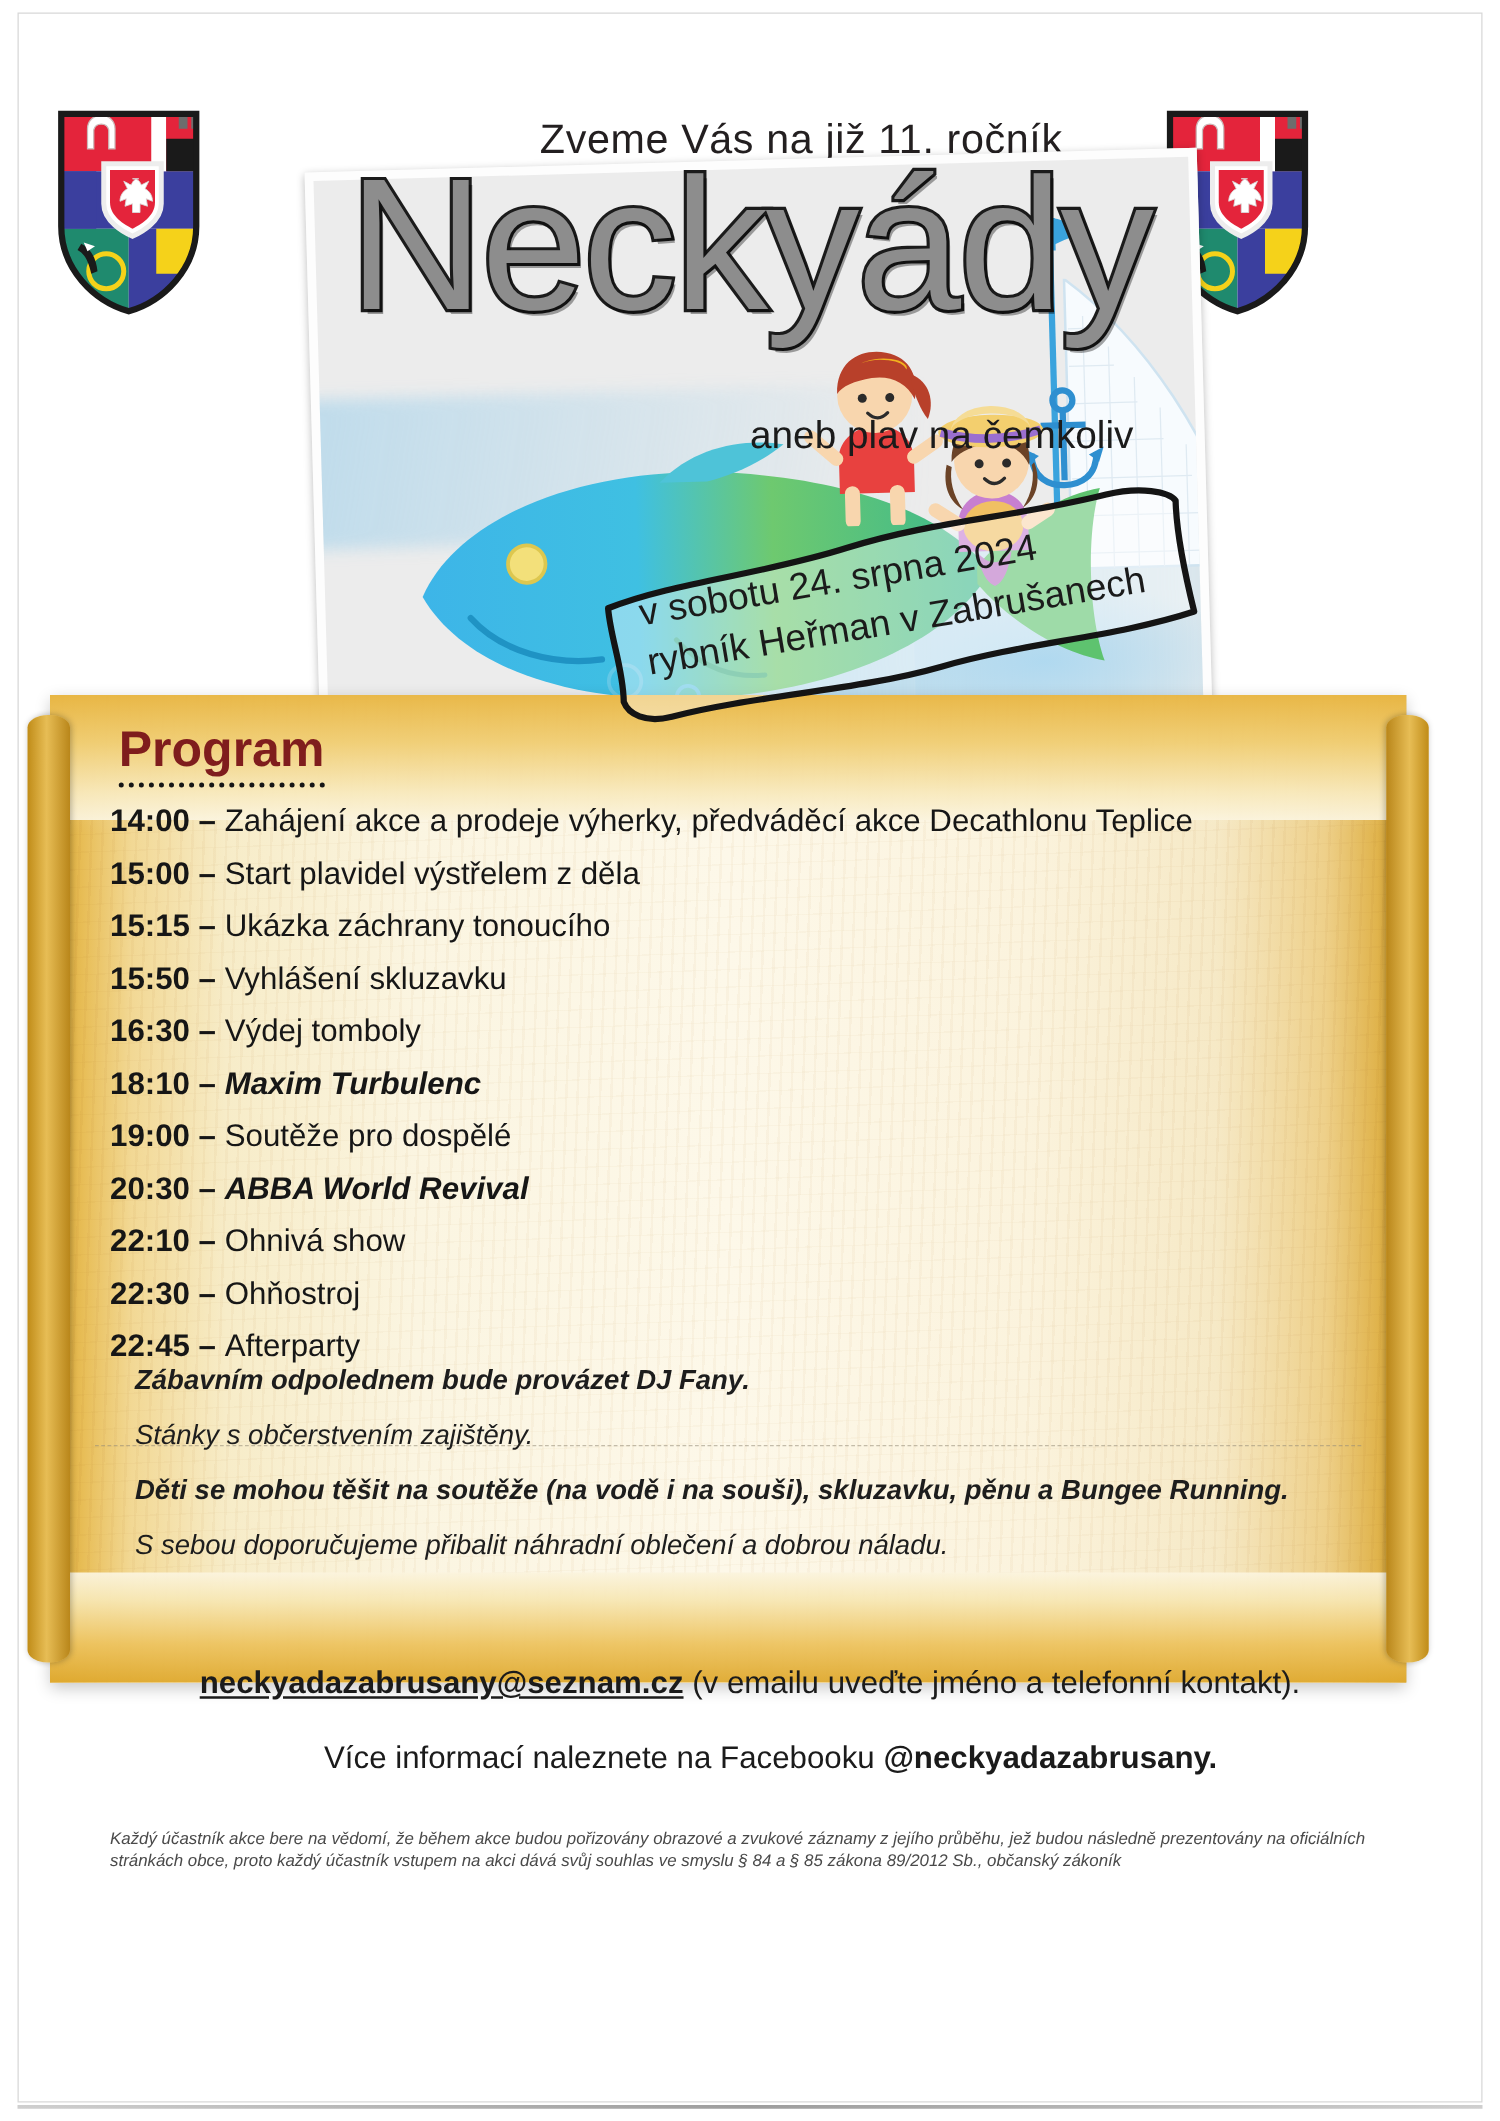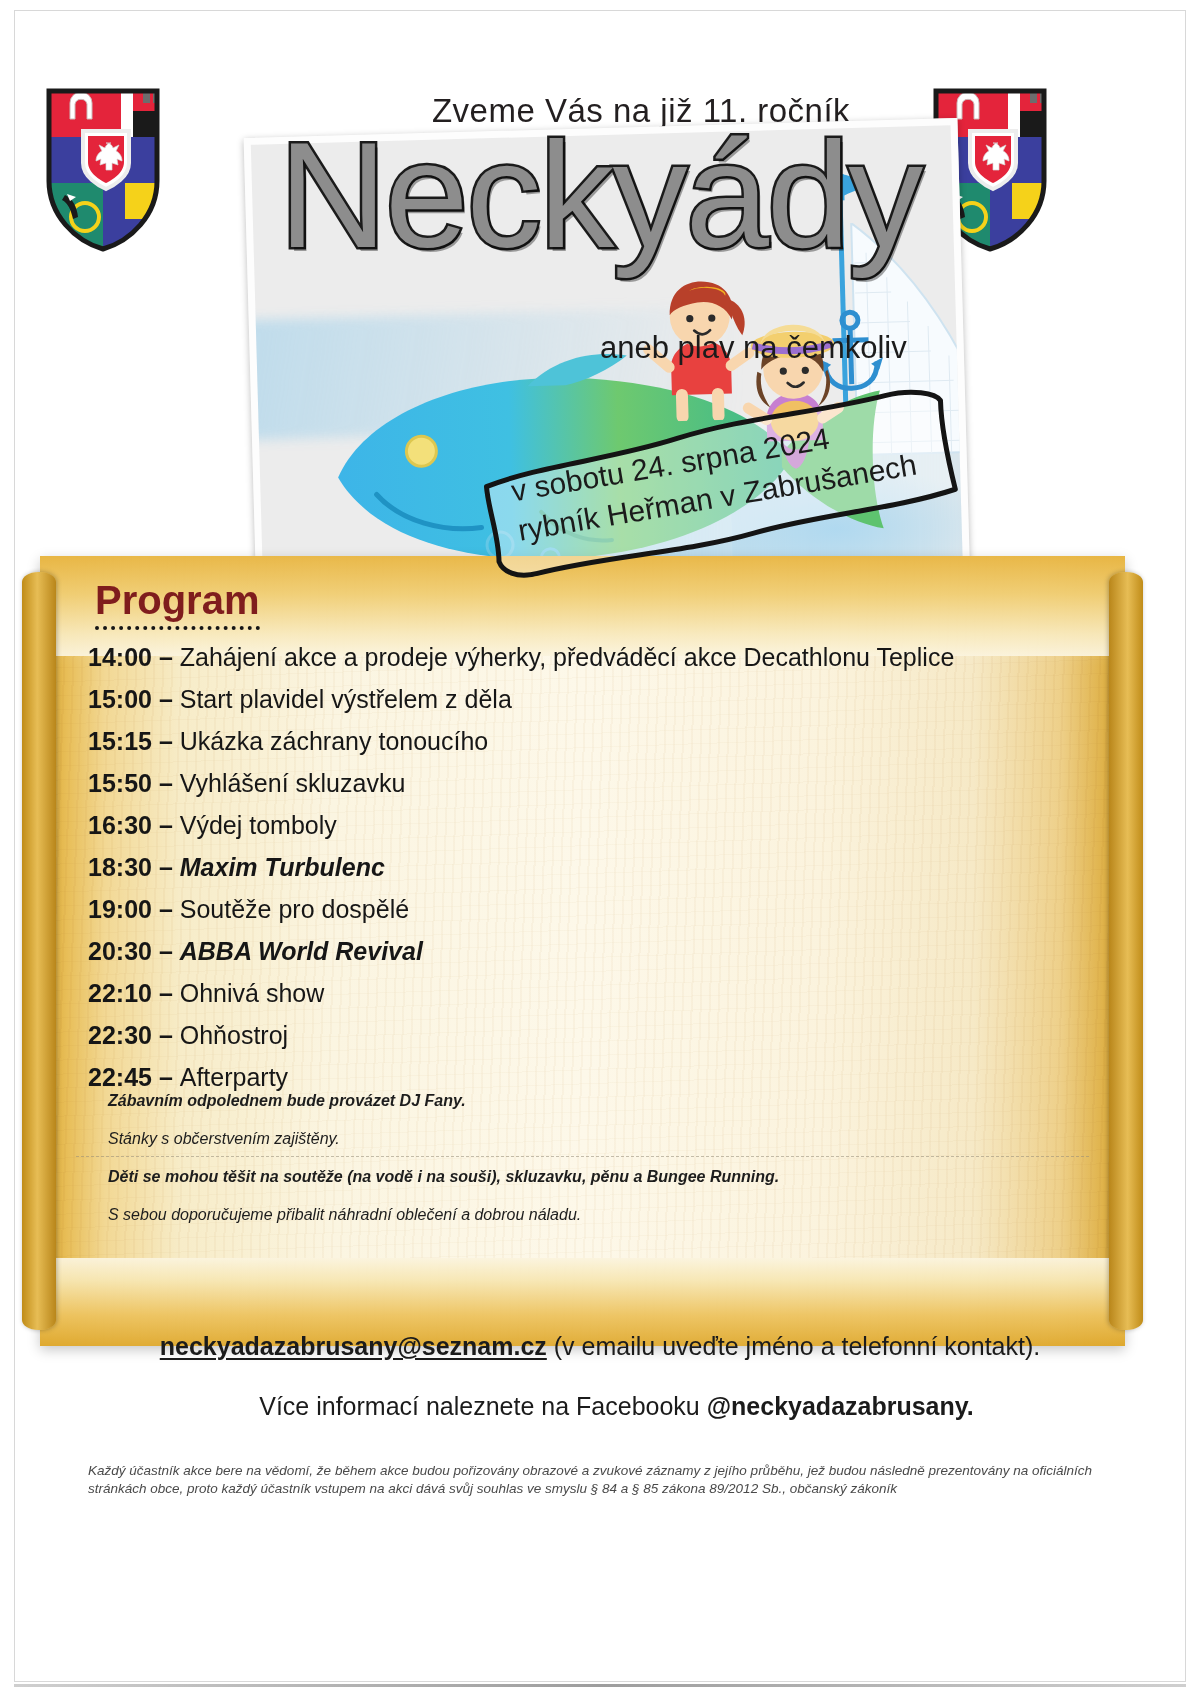--- a/index.html
+++ b/index.html
@@ -218,21 +218,21 @@
   .ptext.italic{font-style:italic;font-weight:700;}
 
   
   .notes{
     position:absolute;
     left:108px; top:1093px;
     width:950px;
     z-index:10;
   }
   .note{
-    font-size:16px;
+    font-size:22px;
     font-style:italic;
     color:#1d1d1d;
     line-height:1;
     margin-bottom:22px;
     white-space:nowrap;
   }
   .note.bold{font-weight:700;}
 
   
   .reg{
@@ -478,21 +478,21 @@
   </div>
 
   <div class="program-title">Program</div>
 
   <div class="program-list" id="program-list">
       <div class="prow"><span class="ptime">14:00</span><span class="pdash"> – </span><span class="ptext">Zahájení akce a prodeje výherky, předváděcí akce Decathlonu Teplice</span></div>
       <div class="prow"><span class="ptime">15:00</span><span class="pdash"> – </span><span class="ptext">Start plavidel výstřelem z děla</span></div>
       <div class="prow"><span class="ptime">15:15</span><span class="pdash"> – </span><span class="ptext">Ukázka záchrany tonoucího</span></div>
       <div class="prow"><span class="ptime">15:50</span><span class="pdash"> – </span><span class="ptext">Vyhlášení skluzavku</span></div>
       <div class="prow"><span class="ptime">16:30</span><span class="pdash"> – </span><span class="ptext">Výdej tomboly</span></div>
-      <div class="prow"><span class="ptime">18:30</span><span class="pdash"> – </span><span class="ptext italic">Maxim Turbulenc</span></div>
+      <div class="prow"><span class="ptime">18:10</span><span class="pdash"> – </span><span class="ptext italic">Maxim Turbulenc</span></div>
       <div class="prow"><span class="ptime">19:00</span><span class="pdash"> – </span><span class="ptext">Soutěže pro dospělé</span></div>
       <div class="prow"><span class="ptime">20:30</span><span class="pdash"> – </span><span class="ptext italic">ABBA World Revival</span></div>
       <div class="prow"><span class="ptime">22:10</span><span class="pdash"> – </span><span class="ptext">Ohnivá show</span></div>
       <div class="prow"><span class="ptime">22:30</span><span class="pdash"> – </span><span class="ptext">Ohňostroj</span></div>
       <div class="prow"><span class="ptime">22:45</span><span class="pdash"> – </span><span class="ptext">Afterparty</span></div>
     </div>
 
   <div class="notes" id="notes-list">
       <div class="note bold">Zábavním odpolednem bude provázet DJ Fany.</div>
       <div class="note">Stánky s občerstvením zajištěny.</div>

